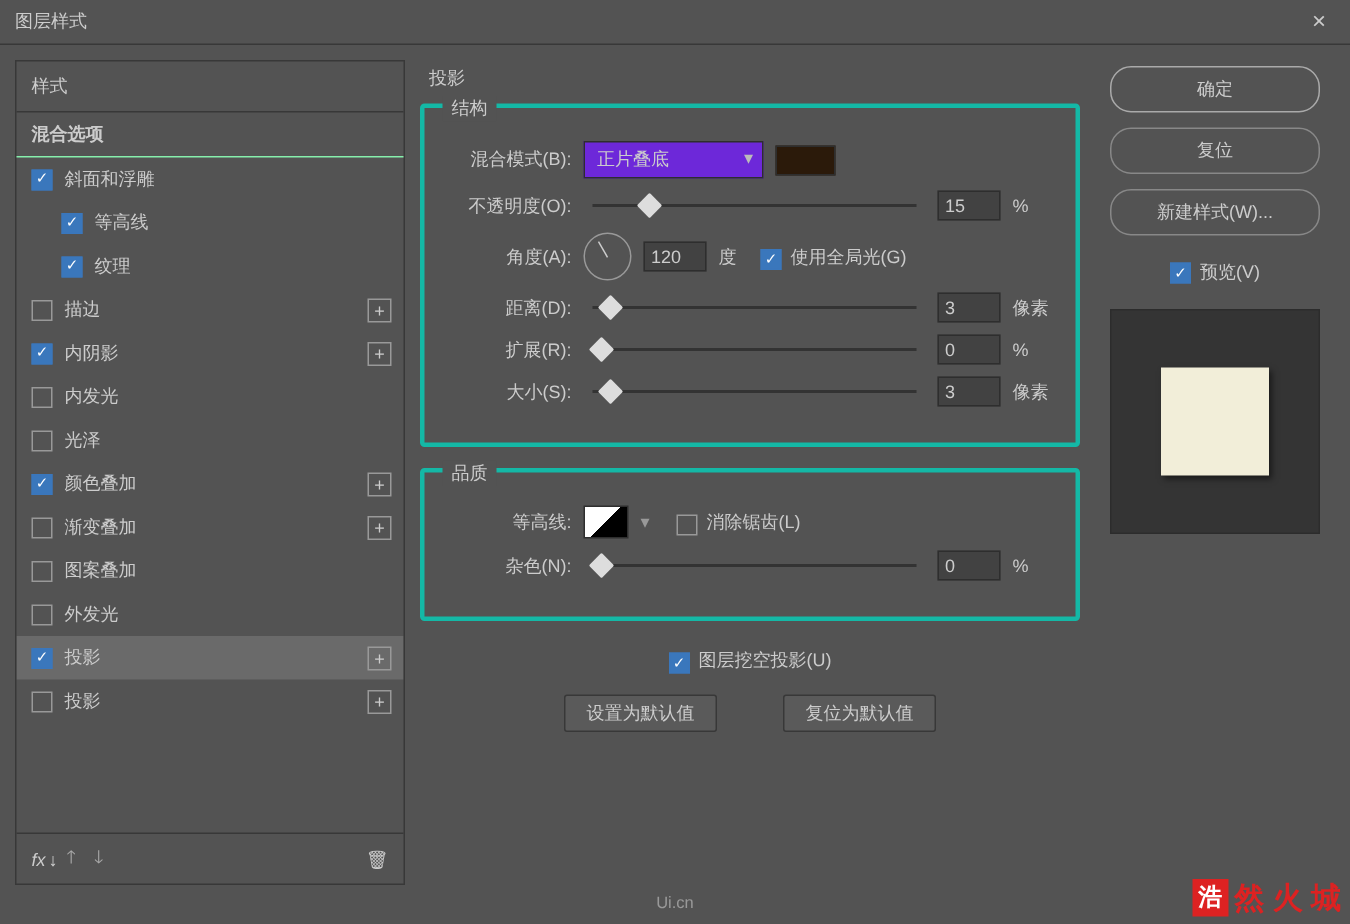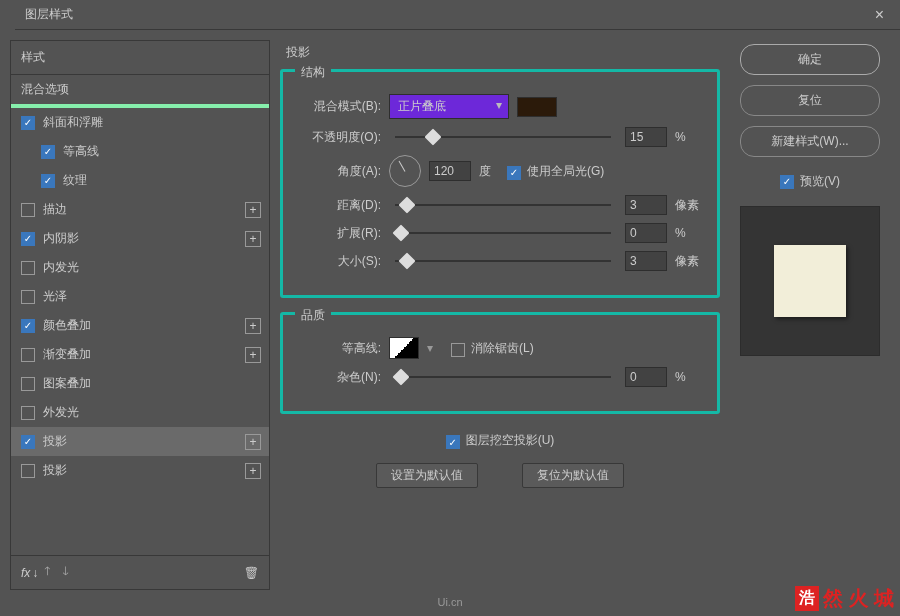--- a/index.html
+++ b/index.html
@@ -1,23 +1,23 @@
 <!DOCTYPE html>
 <html><head>
 <meta charset="utf-8">
 <style>
 *{box-sizing:border-box;margin:0;padding:0;font-family:"Microsoft YaHei",sans-serif;font-size:12px;color:#ccc;}
 body{background:#535353;width:900px;height:616px;overflow:hidden;position:relative;}
-.titlebar{height:30px;background:#535353;border-bottom:1px solid #383838;display:flex;align-items:center;padding:0 10px;margin-left:15px;}
+.titlebar{height:30px;background:#535353;border-bottom:1px solid #383838;display:flex;align-items:center;padding:0 10px;}
 .titlebar .title{flex:1;}
 .close-x{font-size:16px;cursor:pointer;padding:0 6px;}
 .main{display:flex;height:570px;padding:10px;gap:10px;}
 .left{width:260px;border:1px solid #383838;display:flex;flex-direction:column;}
 .left-header{padding:8px 10px;border-bottom:1px solid #383838;}
-.left-sub{padding:6px 10px;border-bottom:4px solid #86efac;}
+.left-sub{padding:6px 10px;border-bottom:1px solid #86efac;font-weight:bold;}
 .style-list{flex:1;overflow:auto;}
 .style-item{display:flex;align-items:center;padding:6px 10px;position:relative;}
 .style-item.selected{background:#6a6a6a;}
 .style-item .chk{width:14px;height:14px;border:1px solid #999;margin-right:8px;display:flex;align-items:center;justify-content:center;background:#535353;}
 .style-item .chk.checked{background:#3a77bc;border-color:#3a77bc;}
 .style-item .chk.checked::after{content:"✓";color:#fff;font-size:10px;line-height:1;}
 .style-item.indent{padding-left:30px;}
 .style-item .plus{position:absolute;right:8px;width:16px;height:16px;border:1px solid #999;display:flex;align-items:center;justify-content:center;font-size:12px;line-height:1;}
 .left-footer{display:flex;align-items:center;padding:6px 10px;border-top:1px solid #383838;}
 .left-footer .fx{font-style:italic;margin-right:2px;}

